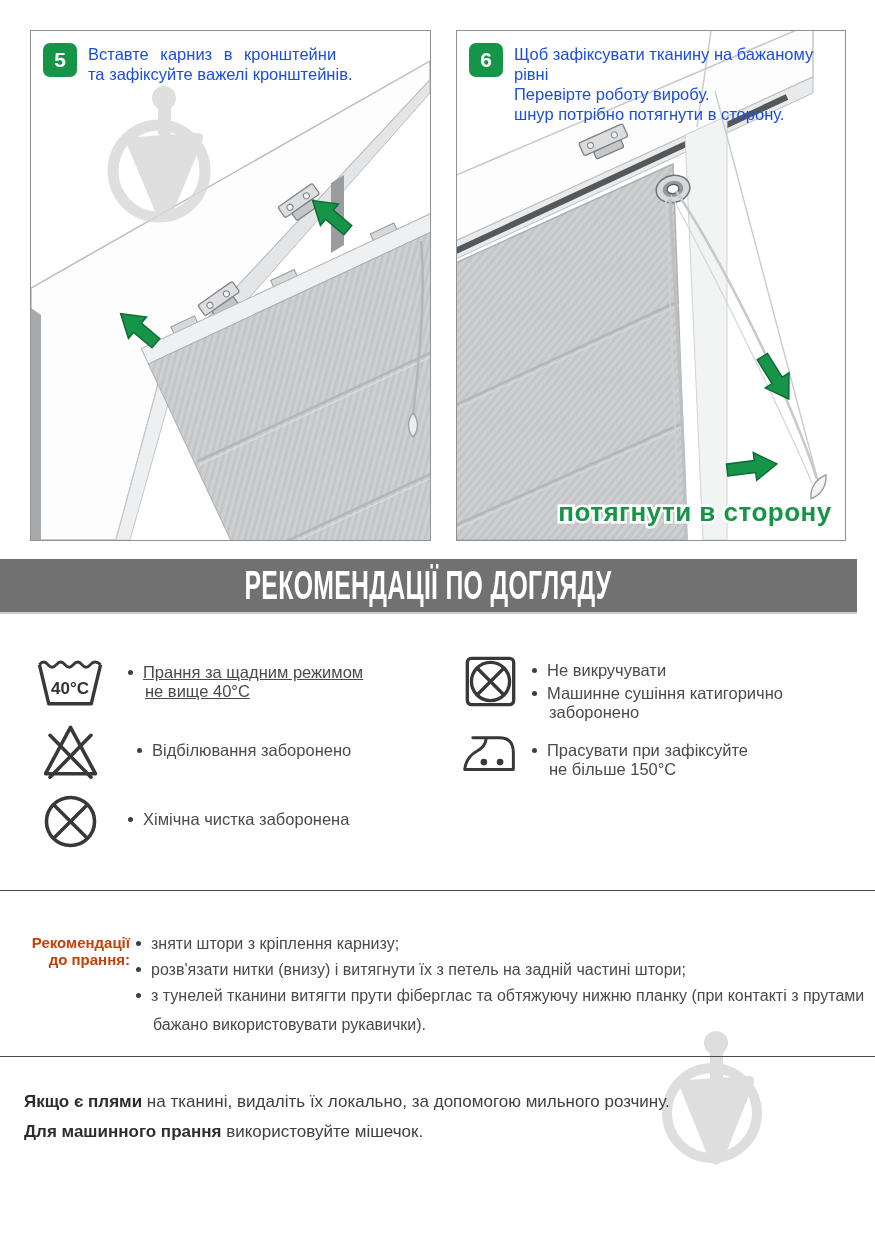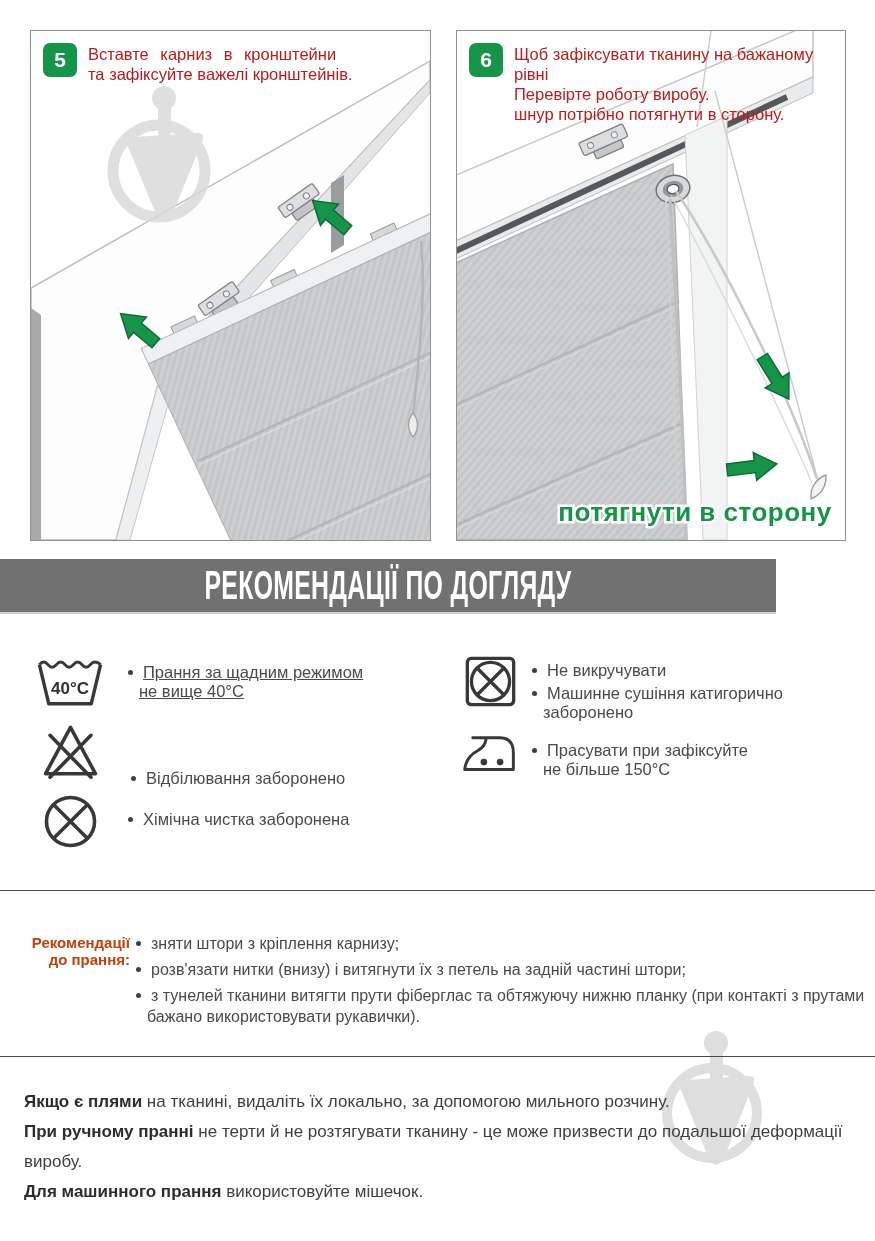--- a/index.html
+++ b/index.html
@@ -5,34 +5,34 @@
   html,body{margin:0;padding:0;background:#fff;}
   .page{position:relative;width:875px;height:1241px;background:#fff;overflow:hidden;
         font-family:"Liberation Sans",sans-serif;color:#474747;}
   
   .panel{position:absolute;top:30px;height:509px;border:1px solid #8f9193;background:#fff;overflow:hidden;}
   #panel5{left:30px;width:399px;}
   #panel6{left:456px;width:388px;}
   .step-header{position:absolute;left:12px;top:12px;display:flex;gap:11px;z-index:6;}
   .badge{width:34px;height:34px;border-radius:7px;background:#169549;color:#fff;font-weight:bold;
          font-size:21px;display:flex;align-items:center;justify-content:center;flex:none;}
-  .step-text{font-size:16.5px;line-height:20px;color:#b91c1c;padding-top:1px;}
+  .step-text{font-size:16.5px;line-height:20px;color:#1d4ed8;padding-top:1px;}
   .ws{word-spacing:7px;}
   .illu{position:absolute;left:0;top:0;width:100%;height:100%;z-index:1;}
   
-  .banner{position:absolute;left:0;top:559px;width:776px;height:53px;background:#717171;
+  .banner{position:absolute;left:0;top:559px;width:857px;height:53px;background:#717171;
           border-bottom:2px solid #cfcfcf;display:flex;align-items:center;justify-content:center;}
   .banner-title{color:#fff;font-weight:bold;font-size:40px;letter-spacing:.5px;white-space:nowrap;
           display:inline-block;transform:scaleX(.62);}
   
   .care-icon{position:absolute;}
   .care-text{position:absolute;font-size:16.5px;line-height:19px;color:#4a4a4a;}
   .bullet-line{display:flex;align-items:flex-start;}
   .dot{width:5px;height:5px;border-radius:50%;background:#3f3f3f;margin:7px 10px 0 0;flex:none;}
-  .cont{margin-left:11px;}
+  .cont{margin-left:17px;}
   .bullet-gap{margin-top:4px;}
   
   .hr{position:absolute;left:0;width:875px;border-top:1.5px solid #4a4a4a;z-index:1;}
   #hr1{top:890px;} #hr2{top:1056px;}
   .wash-label{position:absolute;left:18px;top:934px;width:112px;text-align:right;font-weight:bold;
               font-size:15px;line-height:17px;color:#c2410c;z-index:2;}
   .wash-bullets{position:absolute;left:136px;top:933px;width:730px;font-size:16px;line-height:21px;
               color:#4a4a4a;z-index:2;}
   .wash-bullets .bullet-line{margin-bottom:5px;}
   .wash-bullets .dot{margin-top:8px;}
@@ -195,21 +195,21 @@
     <div class="cont">не вище 40°С</div>
   </div>
 
   <div class="care-icon" style="left:42px;top:722px;">
     <svg width="57" height="57" viewBox="0 0 64 64">
       <polygon points="32,6 60,58 4,58" fill="none" stroke="#383838" stroke-width="4" stroke-linejoin="round"></polygon>
       <line x1="9" y1="15" x2="55" y2="62" stroke="#383838" stroke-width="4" stroke-linecap="round"></line>
       <line x1="55" y1="15" x2="9" y2="62" stroke="#383838" stroke-width="4" stroke-linecap="round"></line>
     </svg>
   </div>
-  <div class="care-text" style="left:131px;top:741px;margin-top:28px;">
+  <div class="care-text" style="left:137px;top:741px;">
     <div class="bullet-line">
         <span class="dot"></span>
       <span>Відбілювання заборонено</span>
       </div>
   </div>
 
   <div class="care-icon" style="left:42px;top:793px;">
     <svg width="57" height="57" viewBox="0 0 64 64">
       <circle cx="32" cy="32" r="27" fill="none" stroke="#383838" stroke-width="4"></circle>
       <line x1="14" y1="14" x2="50" y2="50" stroke="#383838" stroke-width="4" stroke-linecap="round"></line>
@@ -267,35 +267,34 @@
   </div>
   <div class="wash-bullets">
     <div class="bullet-line">
         <span class="dot"></span>
       <span>зняти штори з кріплення карнизу;</span>
       </div>
     <div class="bullet-line">
         <span class="dot"></span>
       <span>розв'язати нитки (внизу) і витягнути їх з петель на задній частині штори;</span>
       </div>
-    <div class="bullet-line" style="margin-bottom:0;">
+    <div class="bullet-line" style="margin-bottom:8px;">
         <span class="dot"></span>
       <span>з тунелей тканини витягти прути фіберглас та обтяжуючу нижню планку (при контакті з прутами</span>
       </div>
     <div class="cont">бажано використовувати рукавички).</div>
   </div>
 
   <svg class="watermark-page" width="125" height="172" viewBox="0 0 125 172">
     <g fill="#dedede">
       <circle cx="60" cy="95" r="45" fill="none" stroke="#dedede" stroke-width="10"></circle>
       <circle cx="64" cy="25" r="12"></circle>
       <rect x="58" y="28" width="13" height="36" rx="5"></rect>
       <path d="M29 72 Q25 63 35 62 L95 58 Q105 57 101 67 L72 140 Q64 153 57 141 Z"></path>
     </g>
   </svg>
 
   <div class="footer-notes">
     <div><b>Якщо є плями</b><span> на тканині, видаліть їх локально, за допомогою мильного розчину.</span></div>
-    <div><b>При ручному пранні</b><span> не терти й не розтягувати тканину - це може призвести до подальшої деформації виробу.</span></div>
     <div><b>Для машинного прання</b><span> використовуйте мішечок.</span></div>
   </div>
 
 </div>
 
 </body></html>

